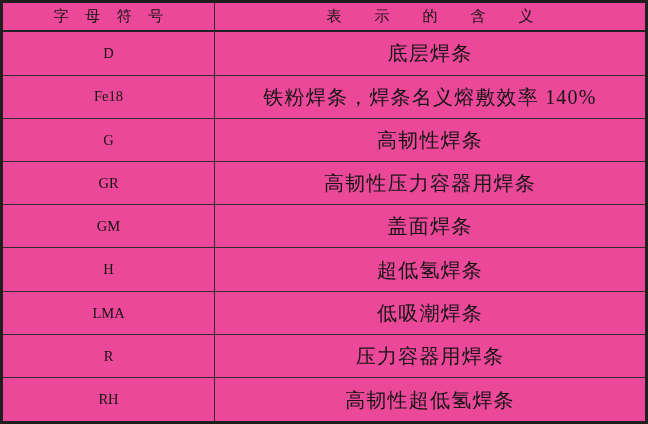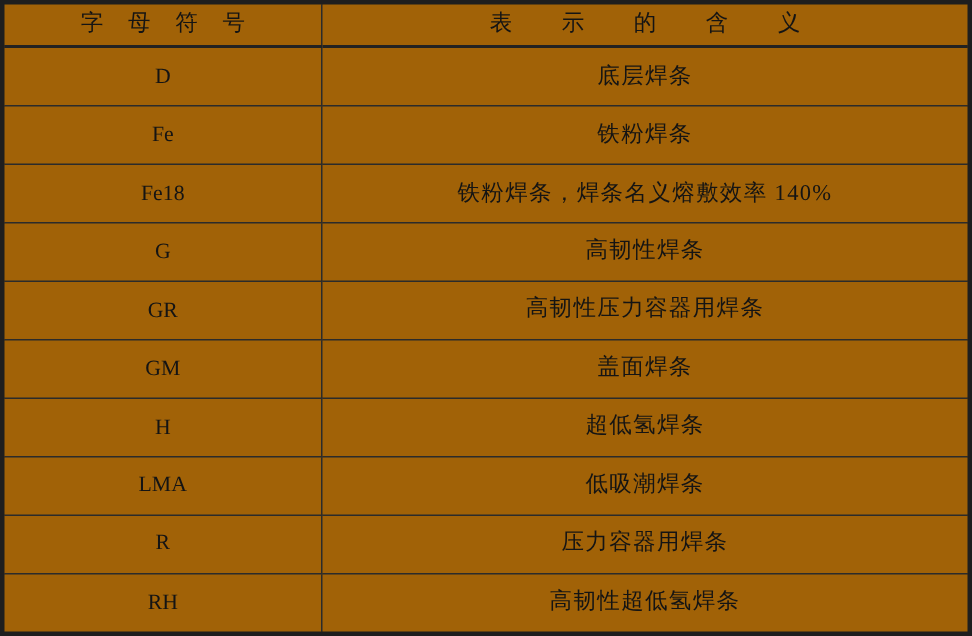--- a/index.html
+++ b/index.html
@@ -9,21 +9,21 @@
   body {
     width: 648px;
     height: 424px;
     background: #fdfdfc;
     overflow: hidden;
   }
   .page {
     width: 648px;
     height: 424px;
     box-sizing: border-box;
-    background: #a16207;
+    background: #ec4899;
   }
   table.symbol-table {
     width: 100%;
     height: 100%;
     border-collapse: collapse;
     table-layout: fixed;
     font-family: "Liberation Serif", "DejaVu Serif", serif;
     color: #141414;
     border: 3px solid #1e1e1e;
   }
@@ -48,21 +48,21 @@
     padding-left: calc(1.1em + 4px);
   }
   th.hdr-meaning {
     letter-spacing: 2.2em;
     padding-left: calc(2.2em + 4px);
   }
   td.cell-symbol {
     font-size: 14.5px;
   }
   td.cell-meaning {
-    font-size: 15px;
+    font-size: 20px;
     letter-spacing: 0.06em;
   }
 </style>
 </head>
 <body>
 
 <div class="page">
   <table class="symbol-table">
     <colgroup>
       <col class="col-symbol">
@@ -71,24 +71,20 @@
     <thead>
       <tr>
         <th class="hdr-symbol">字母符号</th>
         <th class="hdr-meaning">表示的含义</th>
       </tr>
     </thead>
     <tbody>
         <tr>
           <td class="cell-symbol">D</td>
           <td class="cell-meaning">底层焊条</td>
-        </tr>
-        <tr>
-          <td class="cell-symbol">Fe</td>
-          <td class="cell-meaning">铁粉焊条</td>
         </tr>
         <tr>
           <td class="cell-symbol">Fe18</td>
           <td class="cell-meaning">铁粉焊条，焊条名义熔敷效率 140%</td>
         </tr>
         <tr>
           <td class="cell-symbol">G</td>
           <td class="cell-meaning">高韧性焊条</td>
         </tr>
         <tr>

